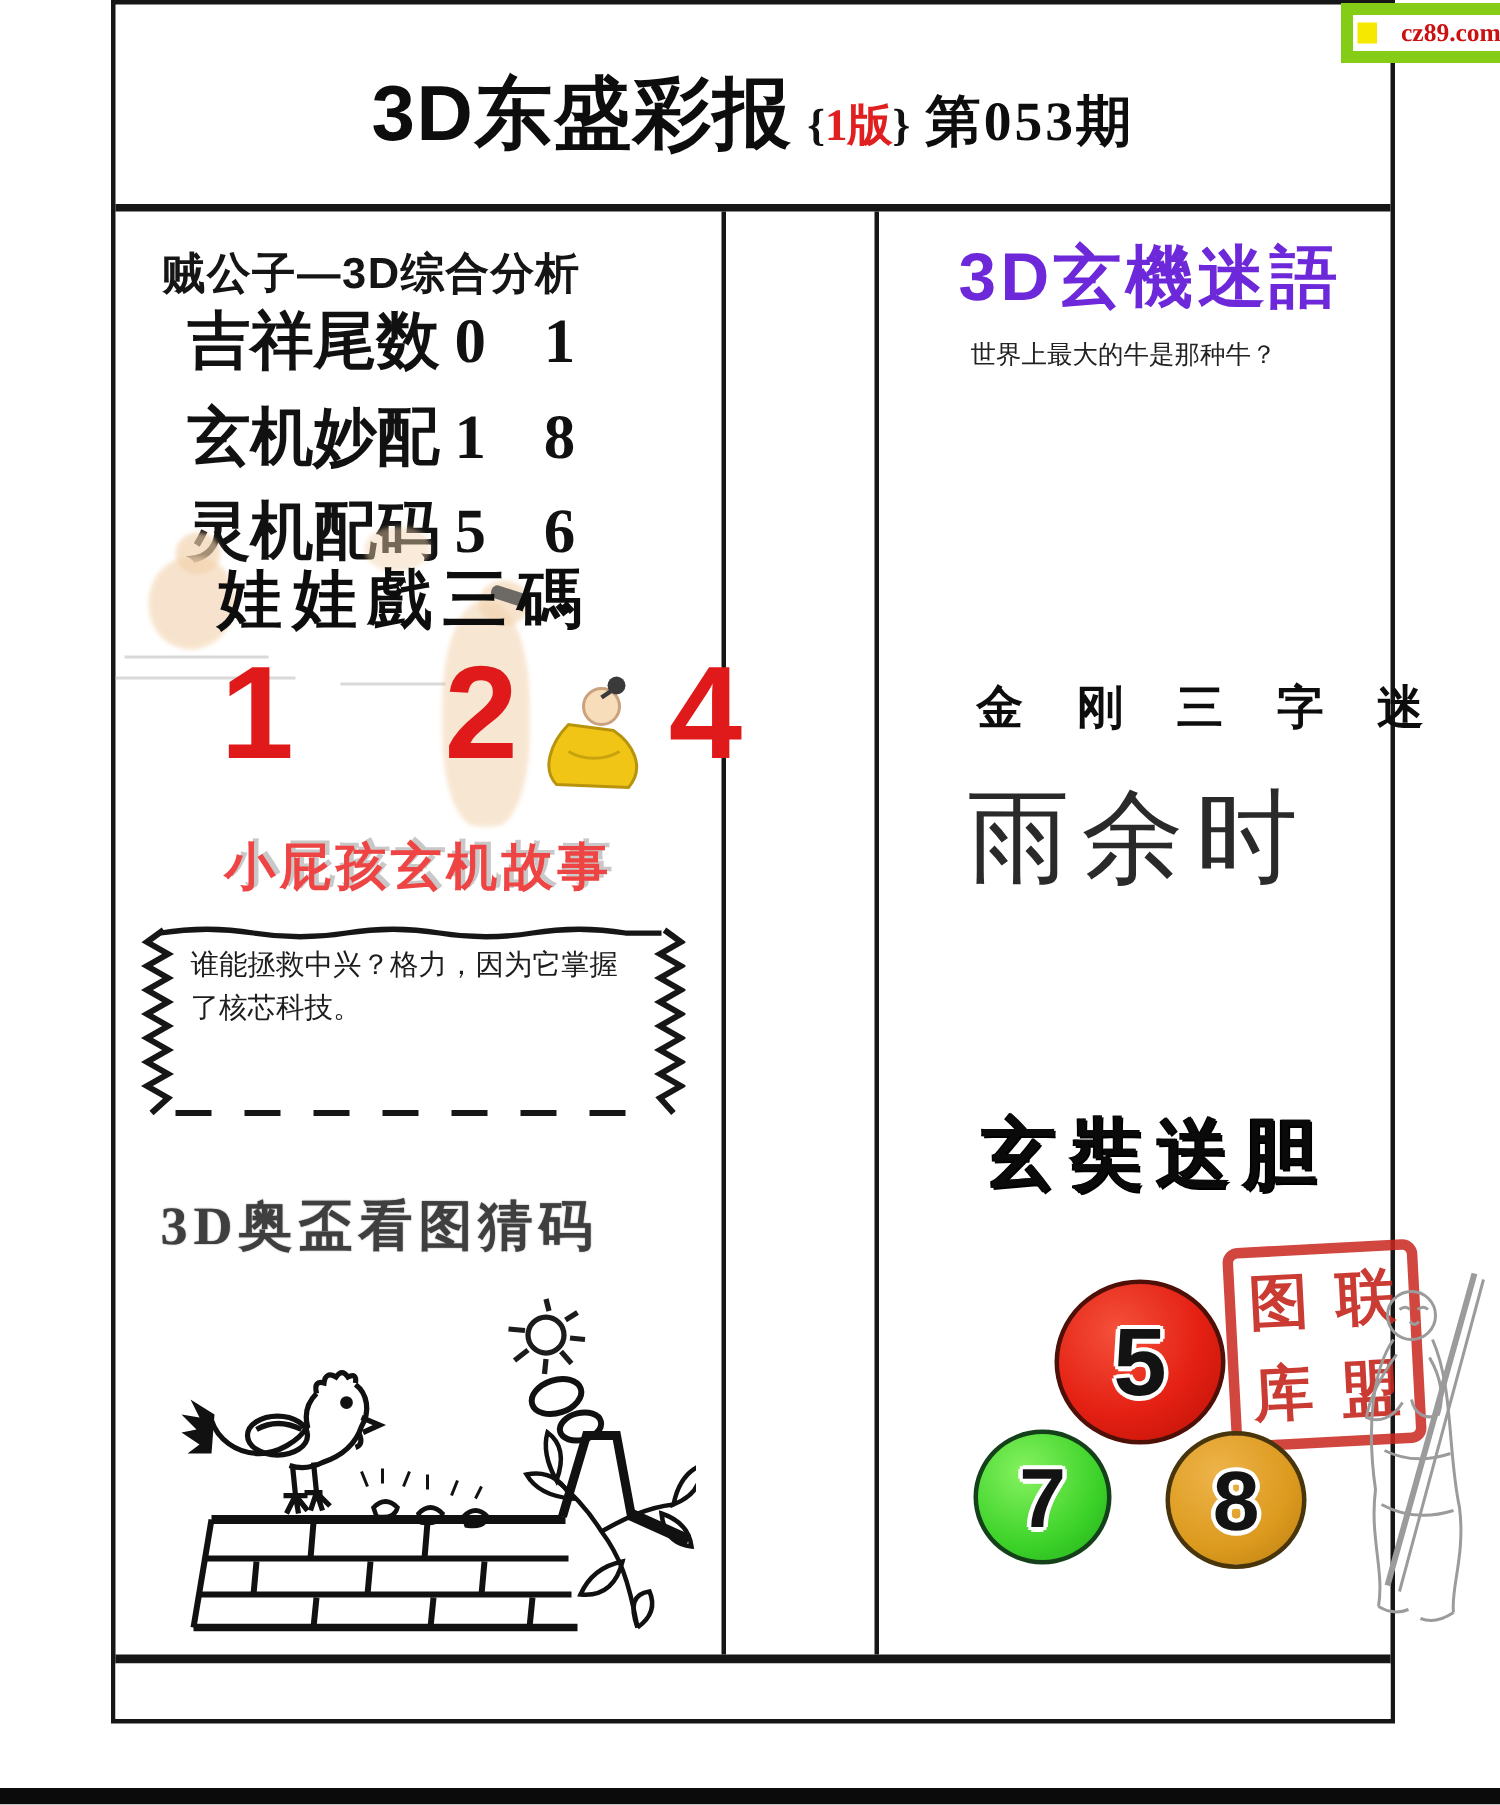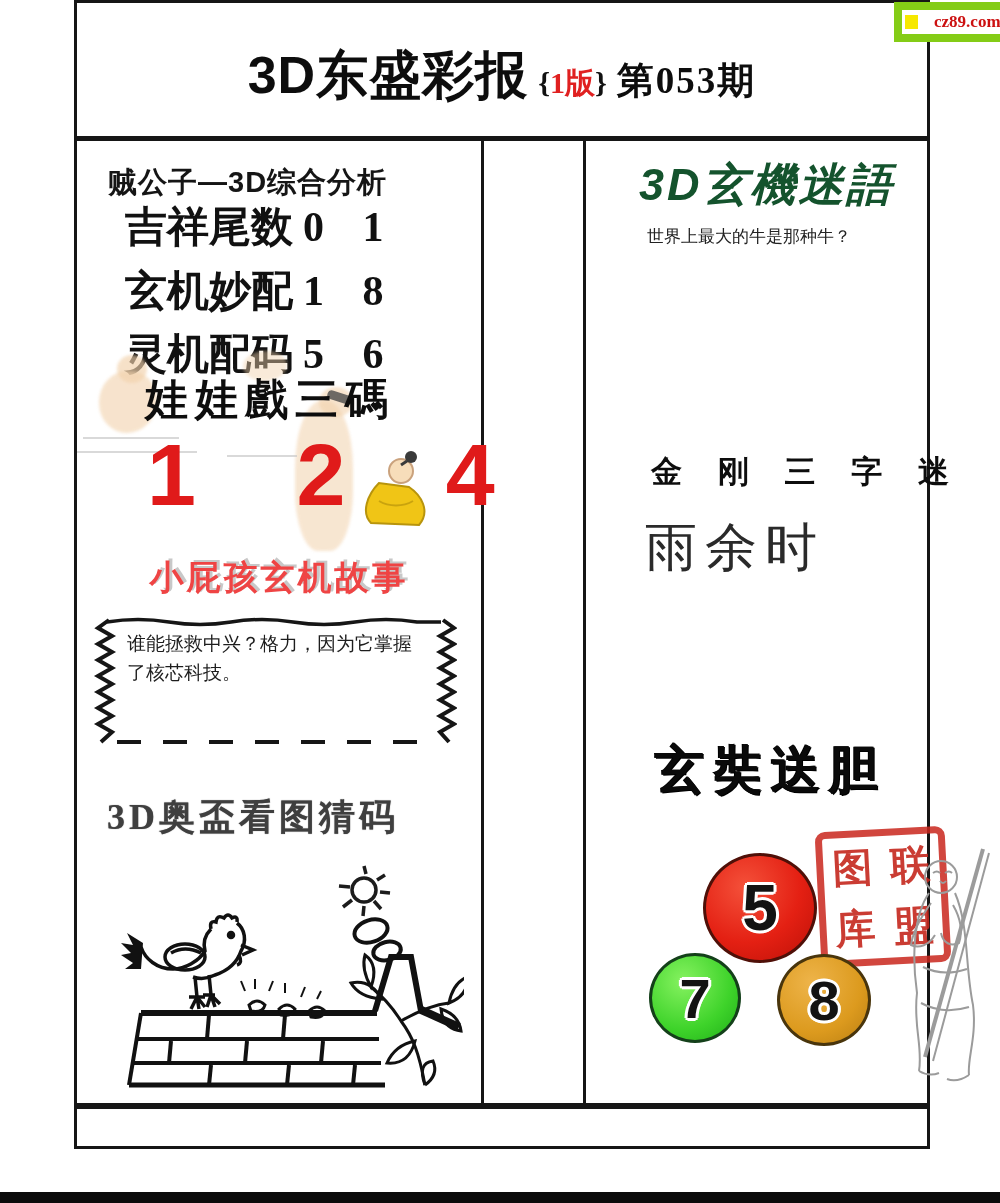--- a/index.html
+++ b/index.html
@@ -79,29 +79,29 @@
   }
   .picture-title{
     position:absolute;left:30px;top:652px;font-weight:900;font-size:36px;color:#3f3f3f;
     letter-spacing:4px;white-space:nowrap;text-shadow:0 0 1px #6e6e6e;
   }
   .sun{position:absolute;left:258px;top:722px;}
   .well-art{position:absolute;left:42px;top:772px;}
   
   .riddle-title{
     position:absolute;left:26px;top:14px;font-family:"Liberation Sans",sans-serif;
-    font-weight:900;font-size:45px;color:#14532d;letter-spacing:3px;white-space:nowrap;font-style:italic;
+    font-weight:900;font-size:45px;color:#6d28d9;letter-spacing:3px;white-space:nowrap;
   }
   .riddle-q{position:absolute;left:34px;top:84px;width:258px;font-size:17px;line-height:1.45;color:#222;}
   .threechar-title{
     position:absolute;left:38px;top:310px;font-weight:900;font-size:31px;color:#0d0d0d;
     letter-spacing:14px;white-space:nowrap;font-family:"Liberation Serif",serif;
   }
   .threechar-answer{
-    position:absolute;left:32px;top:372px;font-size:52px;color:#2a2a2a;letter-spacing:8px;
+    position:absolute;left:32px;top:372px;font-size:68px;color:#2a2a2a;letter-spacing:8px;
     font-family:"Liberation Serif",serif;white-space:nowrap;
   }
   .dan-title{
     position:absolute;left:42px;top:596px;font-weight:900;font-size:49px;color:#0a0a0a;
     letter-spacing:9px;white-space:nowrap;font-family:"Liberation Serif",serif;
     text-shadow:1px 1px 0 #000,-1px 0 0 #000;transform:scaleY(1.05);
   }
   .seal{
     position:absolute;left:205px;top:688px;width:116px;height:122px;
     border:7px solid rgba(201,38,28,.85);border-radius:10px;transform:rotate(-3deg);

